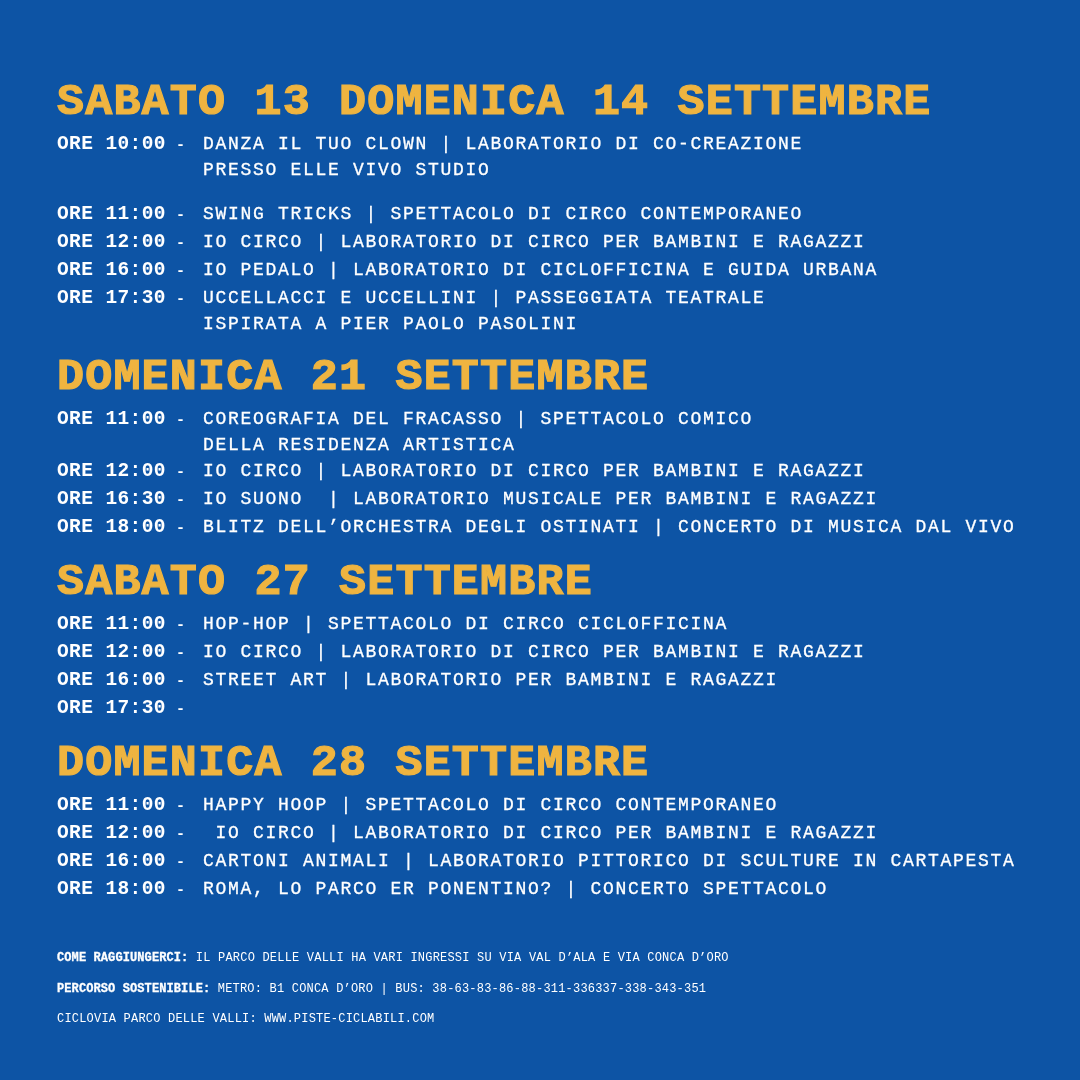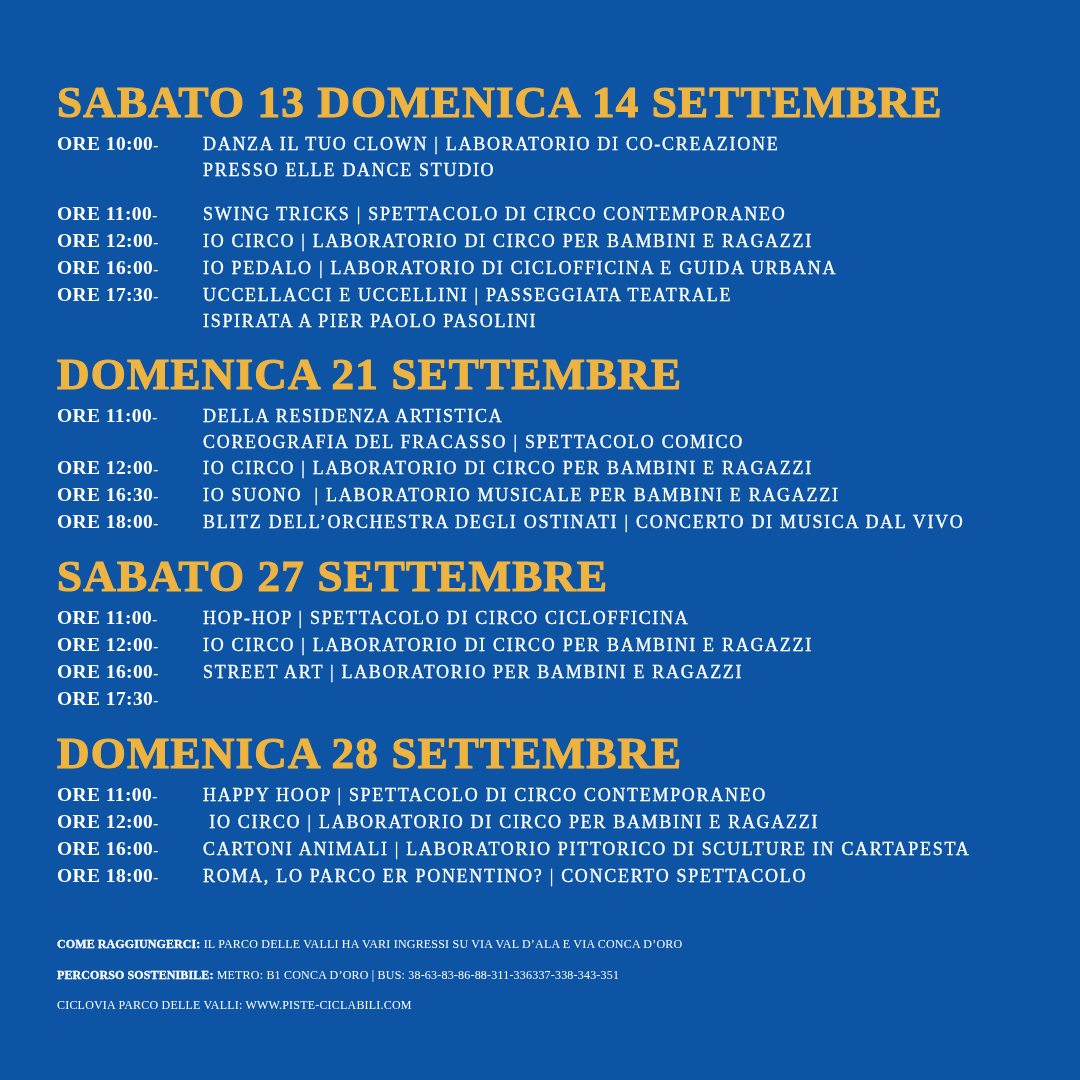--- a/index.html
+++ b/index.html
@@ -4,41 +4,41 @@
 <style>
   html, body { margin: 0; padding: 0; background: #0D54A5; }
   .poster {
     position: relative;
     width: 1080px;
     height: 1080px;
     box-sizing: border-box;
     background: var(--bg, #0D54A5);
     padding: 80px 57px 0 57px;
     overflow: hidden;
-    font-family: Liberation Serif, serif;
+    font-family: Liberation Mono, monospace;
   }
   .day { margin: 0 0 18px 0; }
   .day-title {
     margin: 0 0 6px 0;
     color: var(--accent, #EFB440);
     font-size: 45px;
     line-height: 45px;
     font-weight: 800;
     letter-spacing: 1.2px;
     -webkit-text-stroke: 1.2px var(--accent, #EFB440);
     white-space: nowrap;
   }
   .event { display: flex; align-items: baseline; }
   .time-cell {
     flex: 0 0 146px;
     width: 146px;
     box-sizing: border-box;
     display: flex;
     align-items: baseline;
-    justify-content: flex-start;
+    justify-content: space-between;
     padding-right: 18px;
     color: var(--fg, #FFFFFF);
   }
   .time {
     font-size: 19.5px;
     line-height: 26px;
     font-weight: 700;
     letter-spacing: 0.4px;
     white-space: nowrap;
   }
@@ -80,21 +80,21 @@
     <h2 class="day-title">SABATO 13 DOMENICA 14 SETTEMBRE</h2>
     <div class="events">
   <div class="event">
     <div class="time-cell">
       <span class="time">ORE 10:00</span>
       <span class="dash">-</span>
     </div>
     <div class="desc">
   <div class="desc-line">DANZA IL TUO CLOWN | LABORATORIO DI CO-CREAZIONE</div>
 
-  <div class="desc-line">PRESSO ELLE DANCE STUDIO</div>
+  <div class="desc-line">PRESSO ELLE VIVO STUDIO</div>
 </div>
   </div>
 </div>
   </section>
 
   <section class="day">
     <div class="events">
   <div class="event">
     <div class="time-cell">
       <span class="time">ORE 11:00</span>
@@ -141,23 +141,23 @@
 
   <section class="day">
     <h2 class="day-title">DOMENICA 21 SETTEMBRE</h2>
     <div class="events">
   <div class="event">
     <div class="time-cell">
       <span class="time">ORE 11:00</span>
       <span class="dash">-</span>
     </div>
     <div class="desc">
+  <div class="desc-line">COREOGRAFIA DEL FRACASSO | SPETTACOLO COMICO</div>
+
   <div class="desc-line">DELLA RESIDENZA ARTISTICA</div>
-
-  <div class="desc-line">COREOGRAFIA DEL FRACASSO | SPETTACOLO COMICO</div>
 </div>
   </div>
 
   <div class="event">
     <div class="time-cell">
       <span class="time">ORE 12:00</span>
       <span class="dash">-</span>
     </div>
     <div class="desc">
   <div class="desc-line">IO CIRCO | LABORATORIO DI CIRCO PER BAMBINI E RAGAZZI</div>

